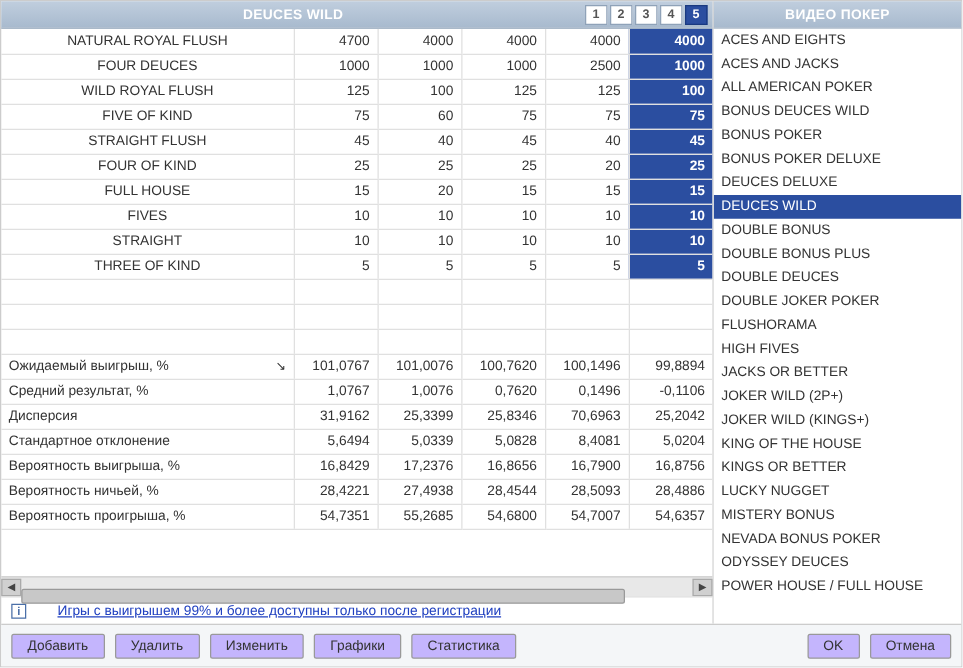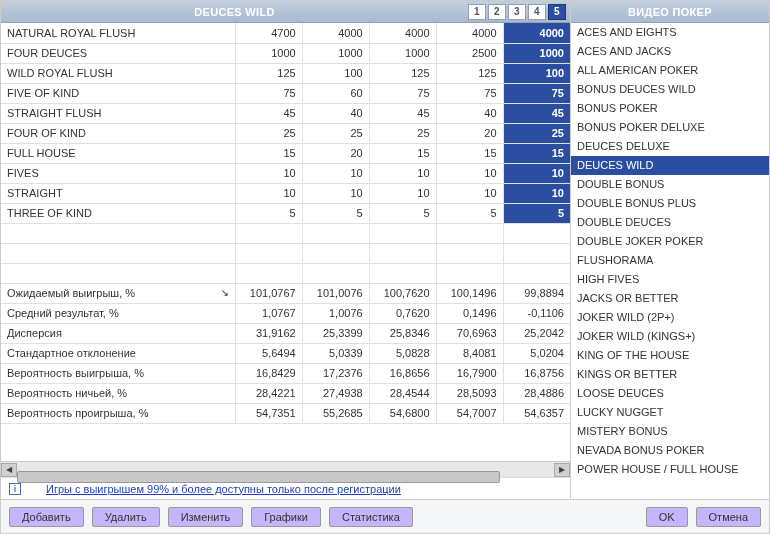--- a/index.html
+++ b/index.html
@@ -90,21 +90,21 @@
   width: 100%;
   border-collapse: collapse;
   font-size: 11px;
 }
 .pay-table td {
   height: 20px;
   border-bottom: 1px solid #e0e0e0;
   padding: 0 6px;
   white-space: nowrap;
 }
-.pay-table .name-col { width: 210px; text-align: left; }
+.pay-table .name-col { width: 210px; text-align: center; }
 .pay-table .num-col { width: 60px; text-align: right; border-left: 1px solid #e0e0e0;}
 .pay-table .num-col.sel {
   background: #2b4ea0;
   color: #fff;
   font-weight: bold;
 }
 .blank-row td { height: 20px; }
 .stats td { color: #333; }
 .stats .name-col { text-align: left; }
 .name-col .arrow {
@@ -431,24 +431,24 @@
           <div class="game-item">DOUBLE BONUS PLUS</div>
           <div class="game-item">DOUBLE DEUCES</div>
           <div class="game-item">DOUBLE JOKER POKER</div>
           <div class="game-item">FLUSHORAMA</div>
           <div class="game-item">HIGH FIVES</div>
           <div class="game-item">JACKS OR BETTER</div>
           <div class="game-item">JOKER WILD (2P+)</div>
           <div class="game-item">JOKER WILD (KINGS+)</div>
           <div class="game-item">KING OF THE HOUSE</div>
           <div class="game-item">KINGS OR BETTER</div>
-          <div class="game-item">LOOSE DEUCES</div>
           <div class="game-item">LUCKY NUGGET</div>
           <div class="game-item">MISTERY BONUS</div>
           <div class="game-item">NEVADA BONUS POKER</div>
+          <div class="game-item">ODYSSEY DEUCES</div>
           <div class="game-item">POWER HOUSE / FULL HOUSE</div>
         </div>
     </div>
 
   </div>
 
   <div class="btnbar">
     <button class="btn">Добавить</button>
     <button class="btn">Удалить</button>
     <button class="btn">Изменить</button>

